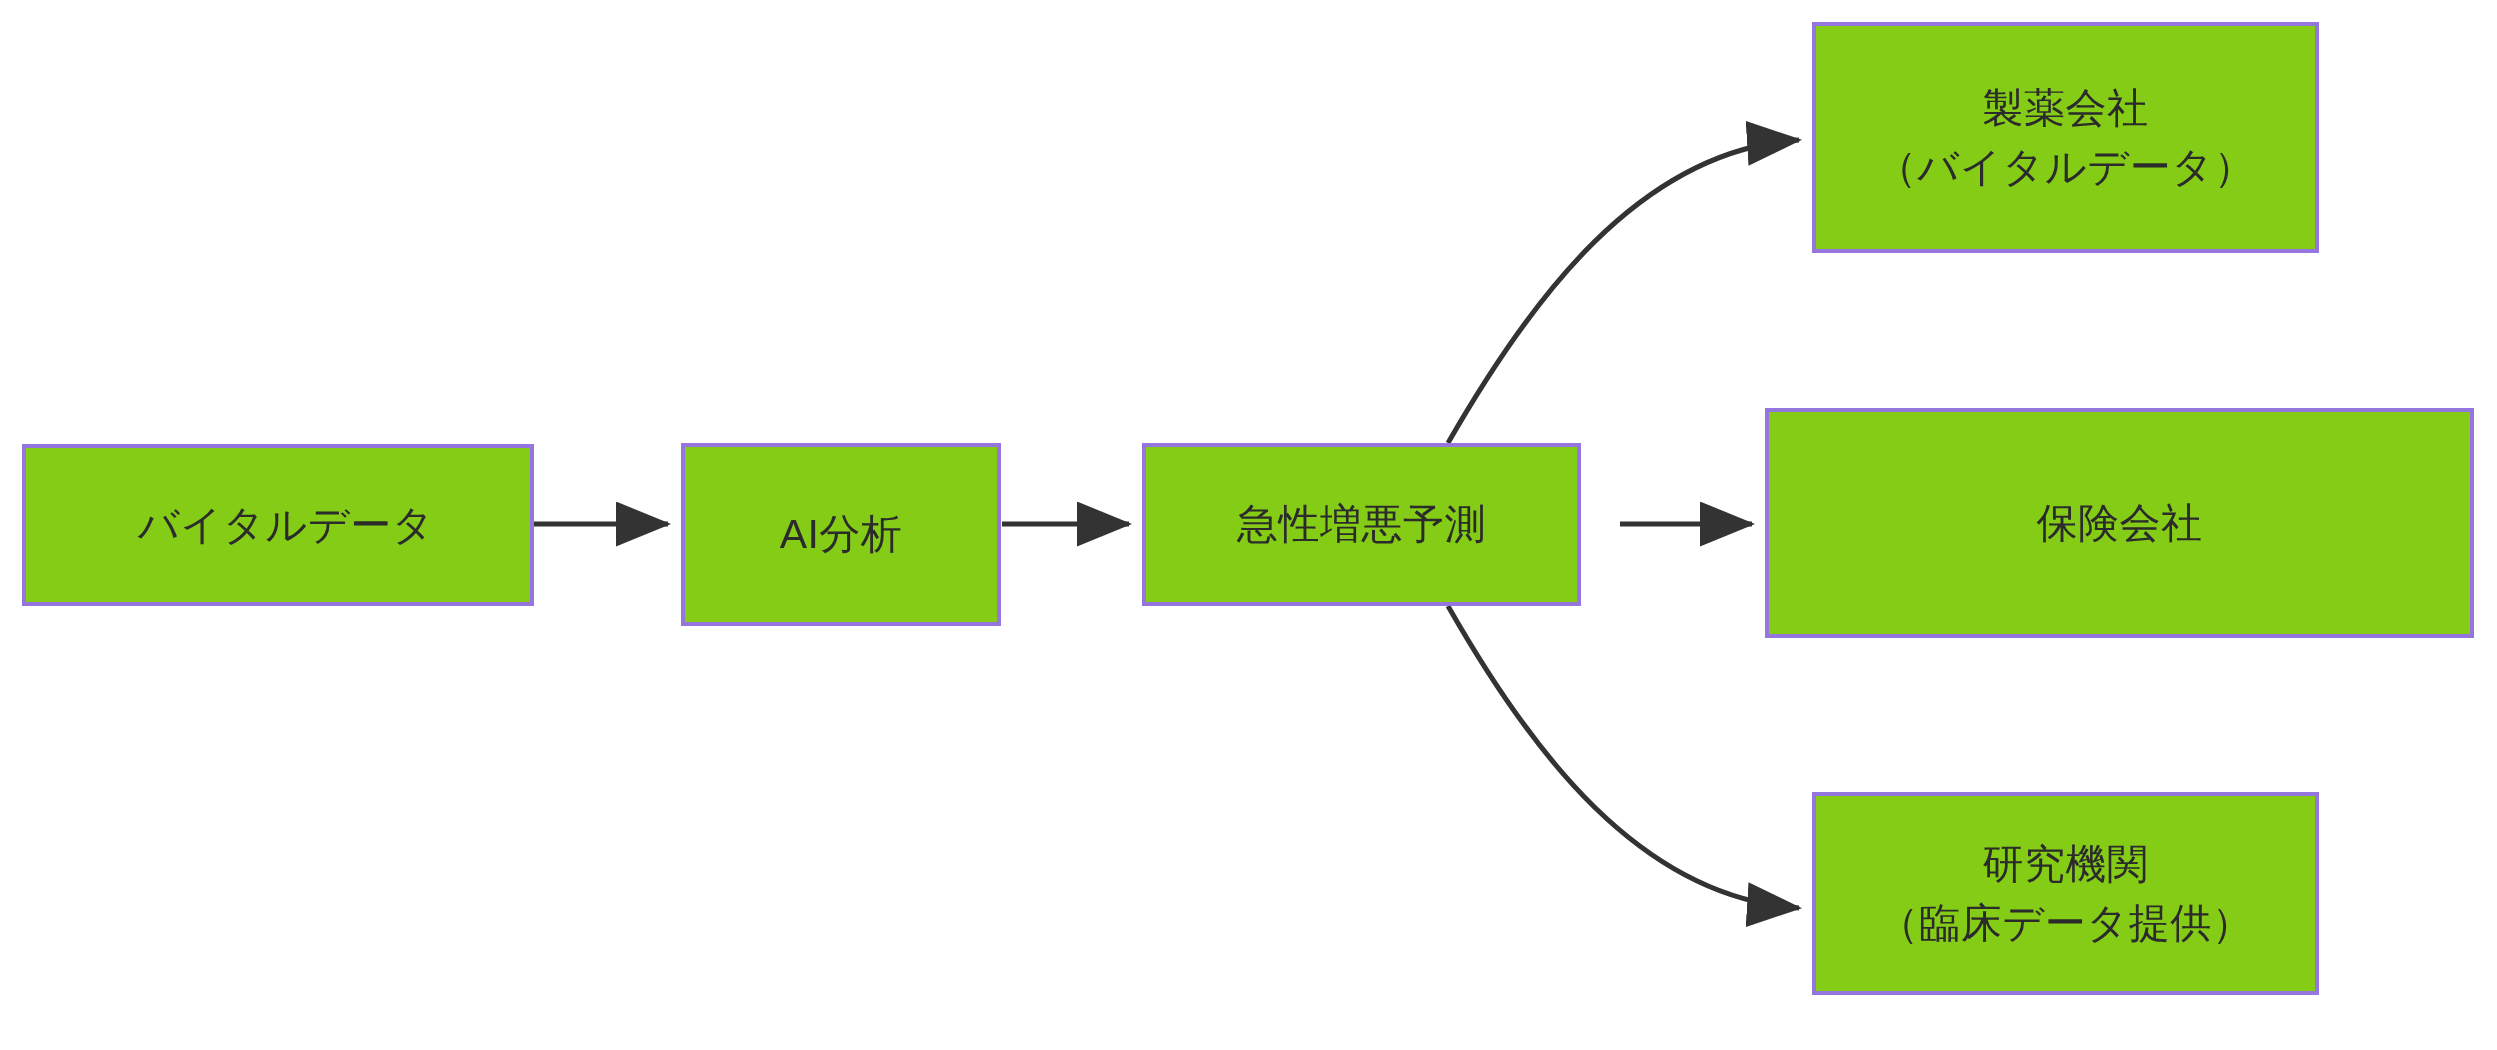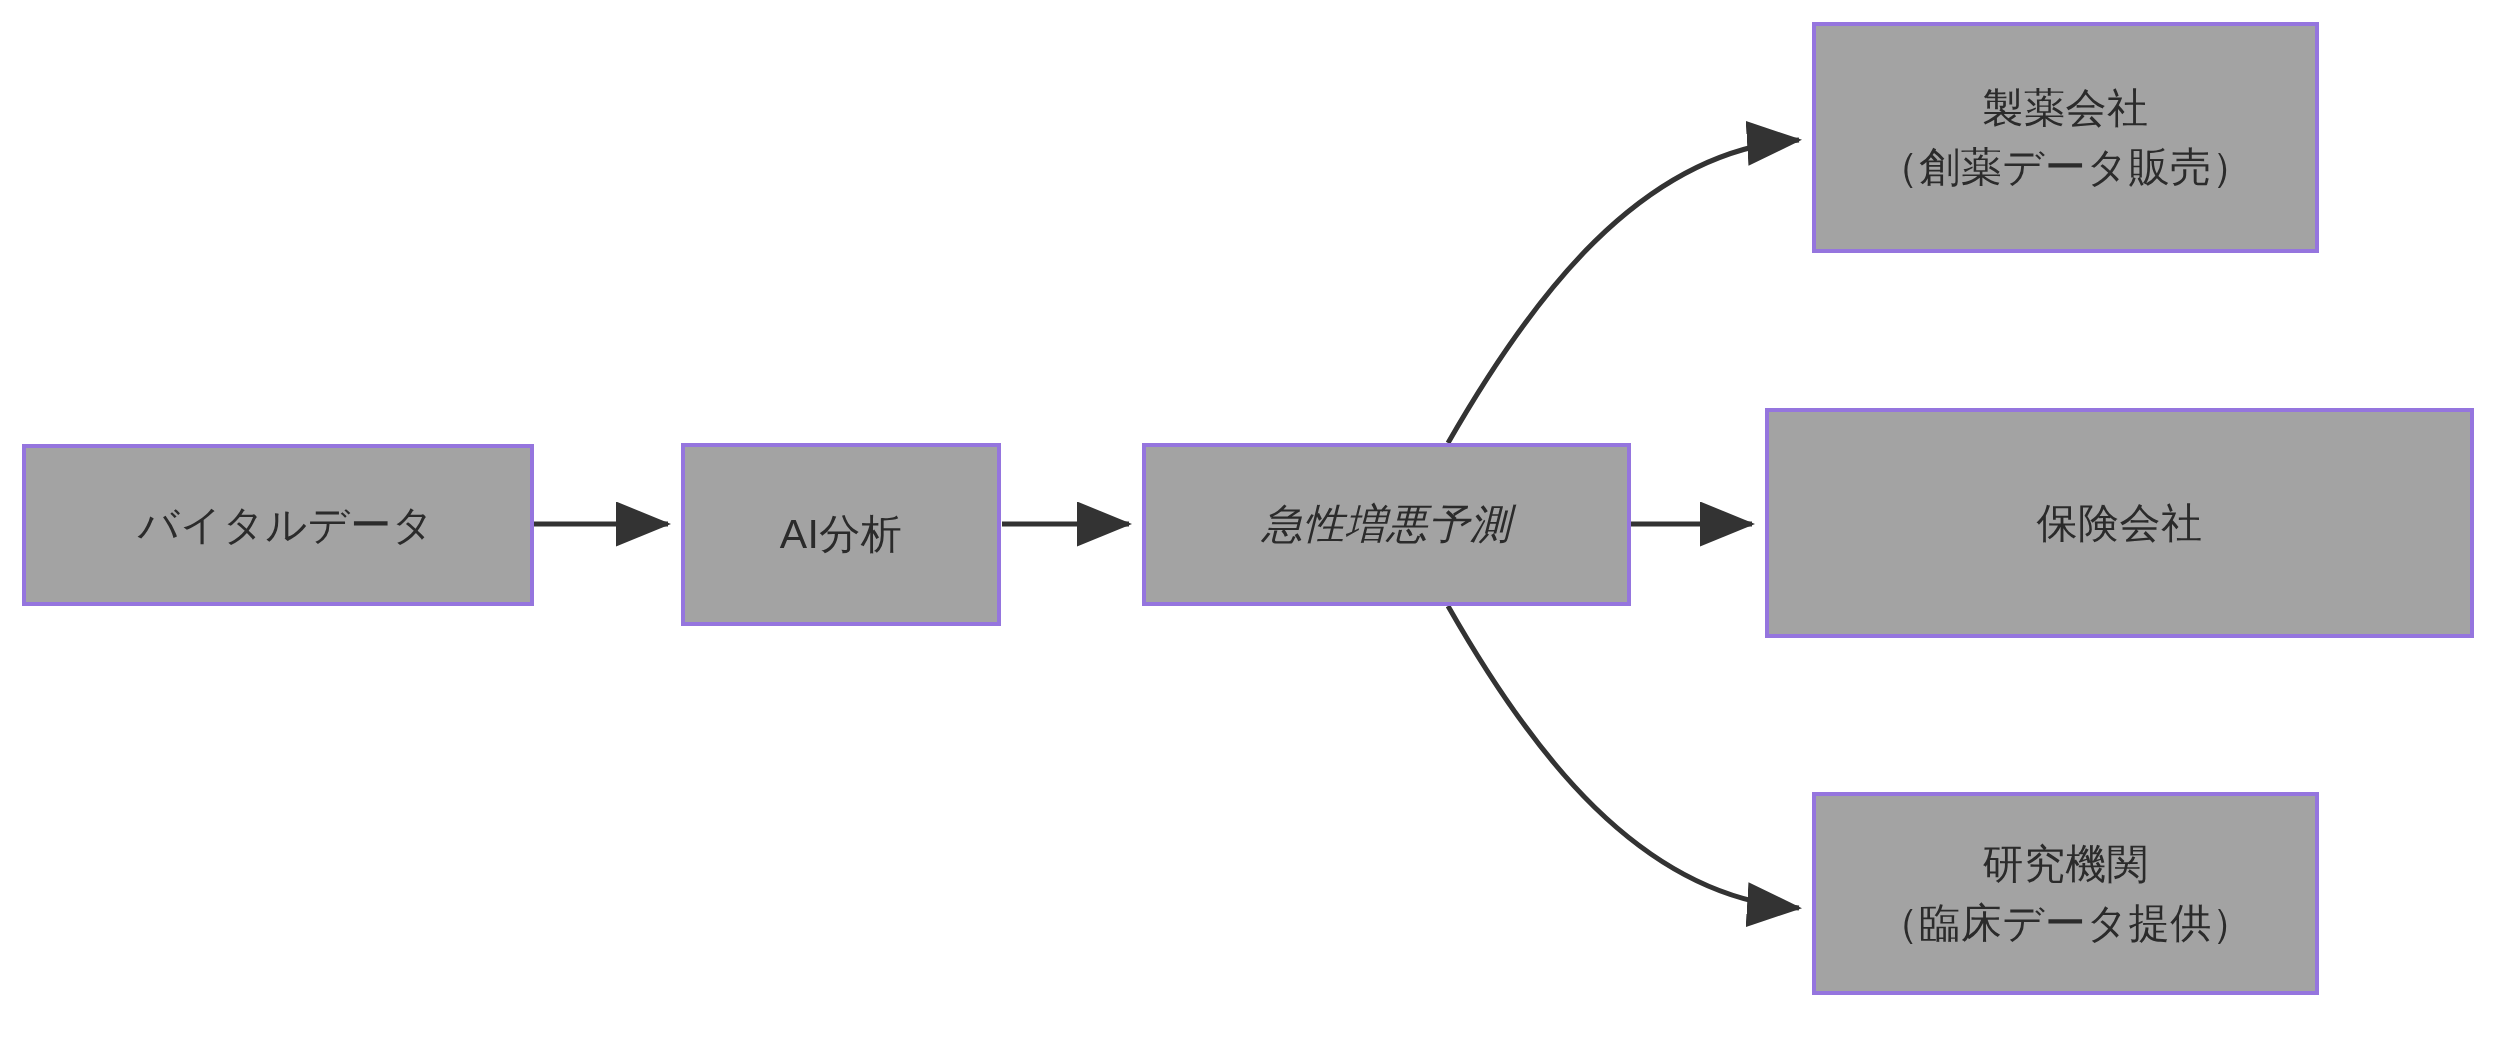--- a/index.html
+++ b/index.html
@@ -22,40 +22,40 @@
     position: absolute;
     left: 0;
     top: 0;
     width: 2497px;
     height: 1050px;
     pointer-events: none;
   }
   .node {
     position: absolute;
     box-sizing: border-box;
-    background: #a3a3a3;
+    background: #84cc16;
     border: 4px solid #9575de;
     display: flex;
     flex-direction: column;
     align-items: center;
     justify-content: center;
     color: #2b2b2b;
     font-size: 41px;
     line-height: 1.42;
     letter-spacing: 0.5px;
     text-align: left;
     white-space: nowrap;
   }
   .node .line-2 {
     display: block;
   }
   
   #node-vital      { left: 22px;   top: 444px; width: 512px;  height: 162px; padding-left: 16px; }
   #node-ai         { left: 681px;  top: 443px; width: 320px;  height: 183px; }
-  #node-predict    { left: 1142px; top: 443px; width: 489px;  height: 163px; font-style: italic; }
+  #node-predict    { left: 1142px; top: 443px; width: 439px;  height: 163px; }
   #node-pharma     { left: 1812px; top: 22px;  width: 507px;  height: 231px; }
   #node-insurance  { left: 1765px; top: 408px; width: 709px;  height: 230px; }
   #node-research   { left: 1812px; top: 792px; width: 507px;  height: 203px; }
 </style>
 </head>
 <body>
 
 <div id="diagram-canvas">
 
   <svg id="edge-layer" viewBox="0 0 2497 1050" width="2497" height="1050" xmlns="http://www.w3.org/2000/svg">
@@ -83,21 +83,21 @@
   <div class="node" id="node-ai">
     <span class="line-1">AI分析</span>
   </div>
 
   <div class="node" id="node-predict">
     <span class="line-1">急性増悪予測</span>
   </div>
 
   <div class="node" id="node-pharma">
     <span class="line-1">製薬会社</span>
-    <span class="line-2">（創薬データ販売）</span>
+    <span class="line-2">（バイタルデータ）</span>
   </div>
 
   <div class="node" id="node-insurance">
     <span class="line-1">保険会社</span>
   </div>
 
   <div class="node" id="node-research">
     <span class="line-1">研究機関</span>
     <span class="line-2">（臨床データ提供）</span>
   </div>

